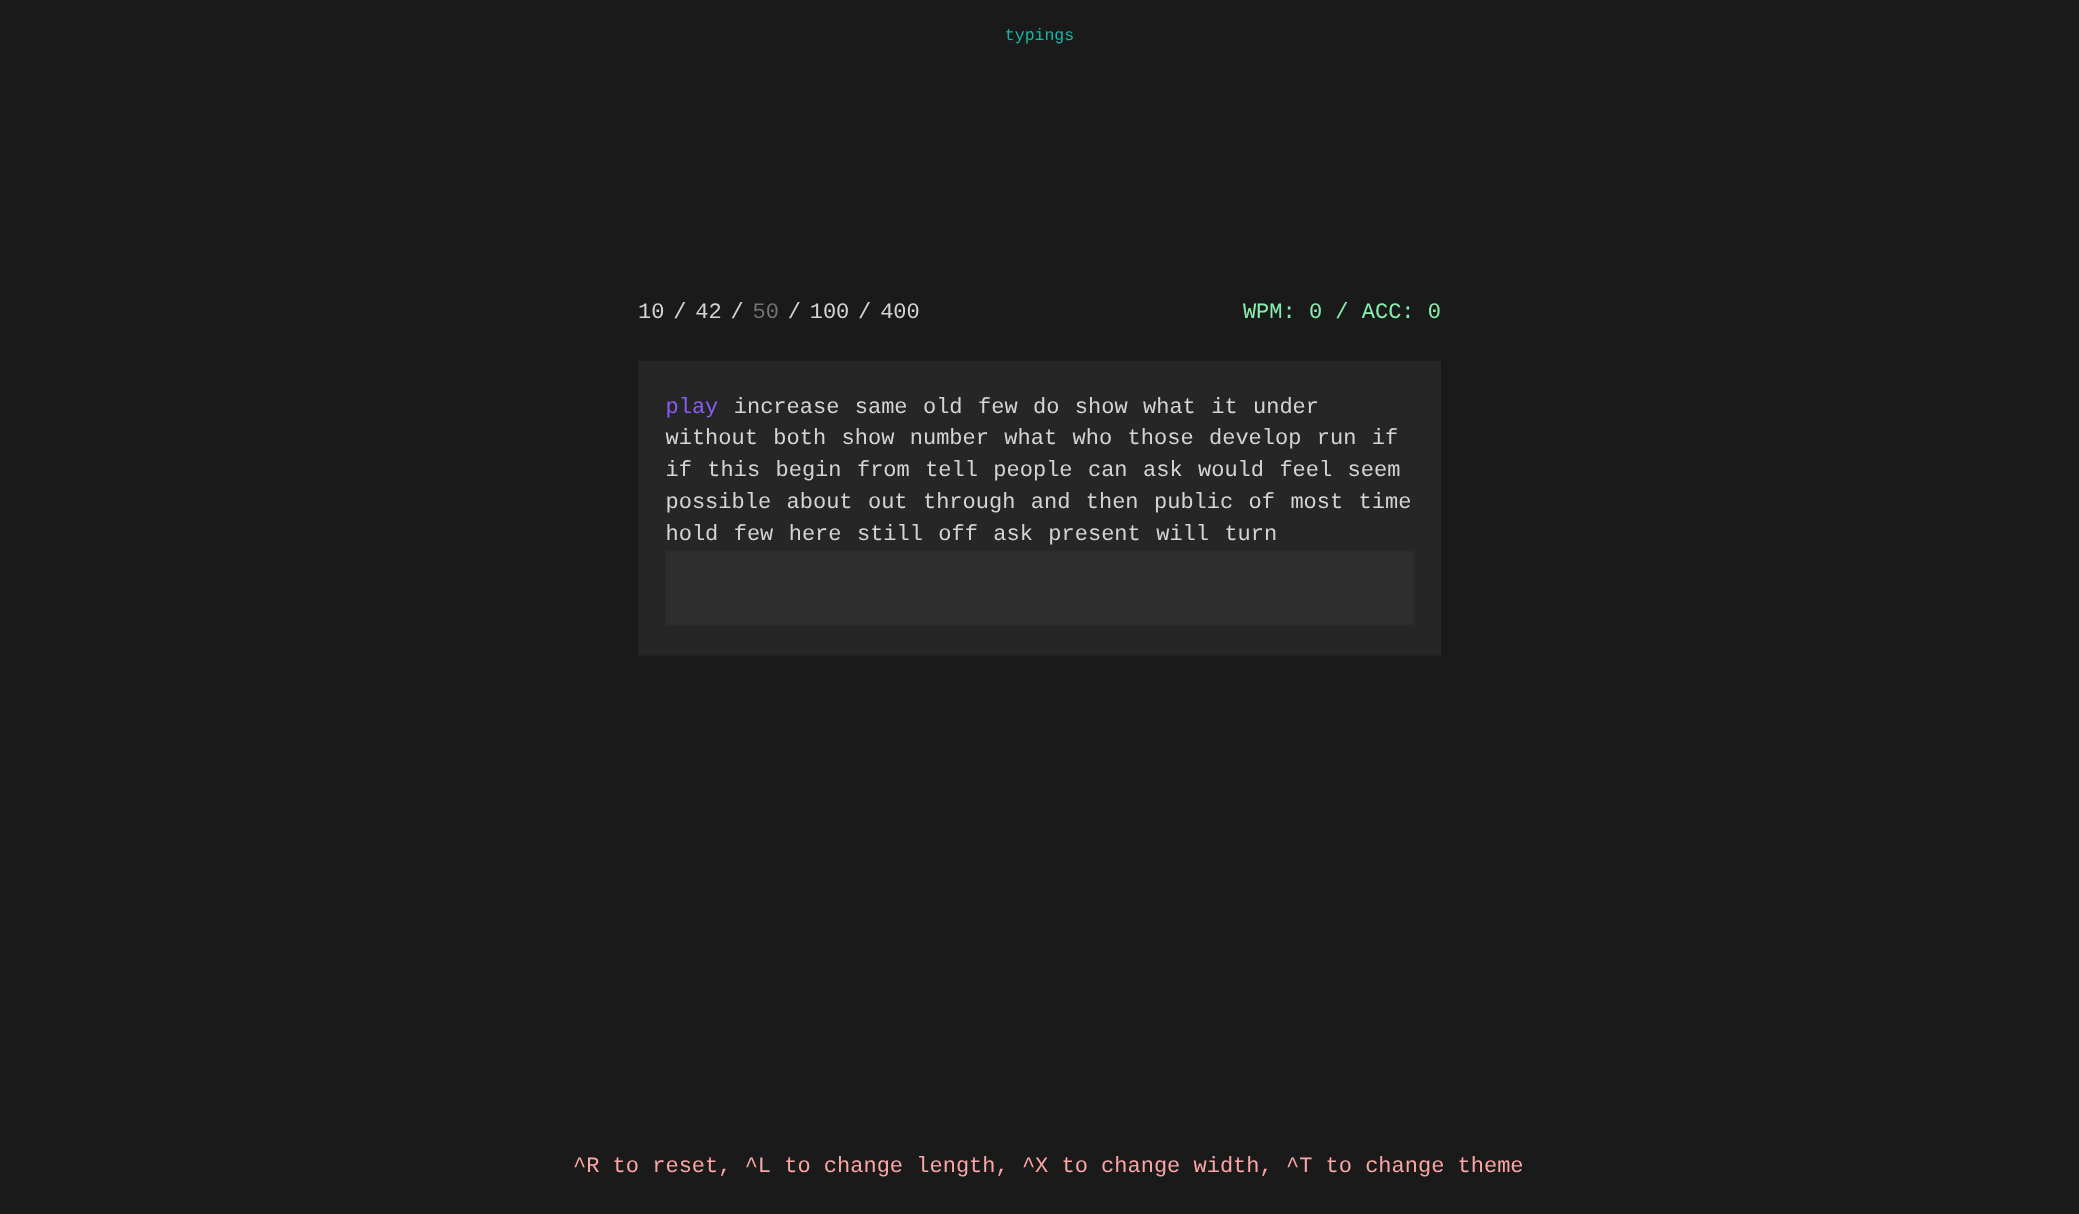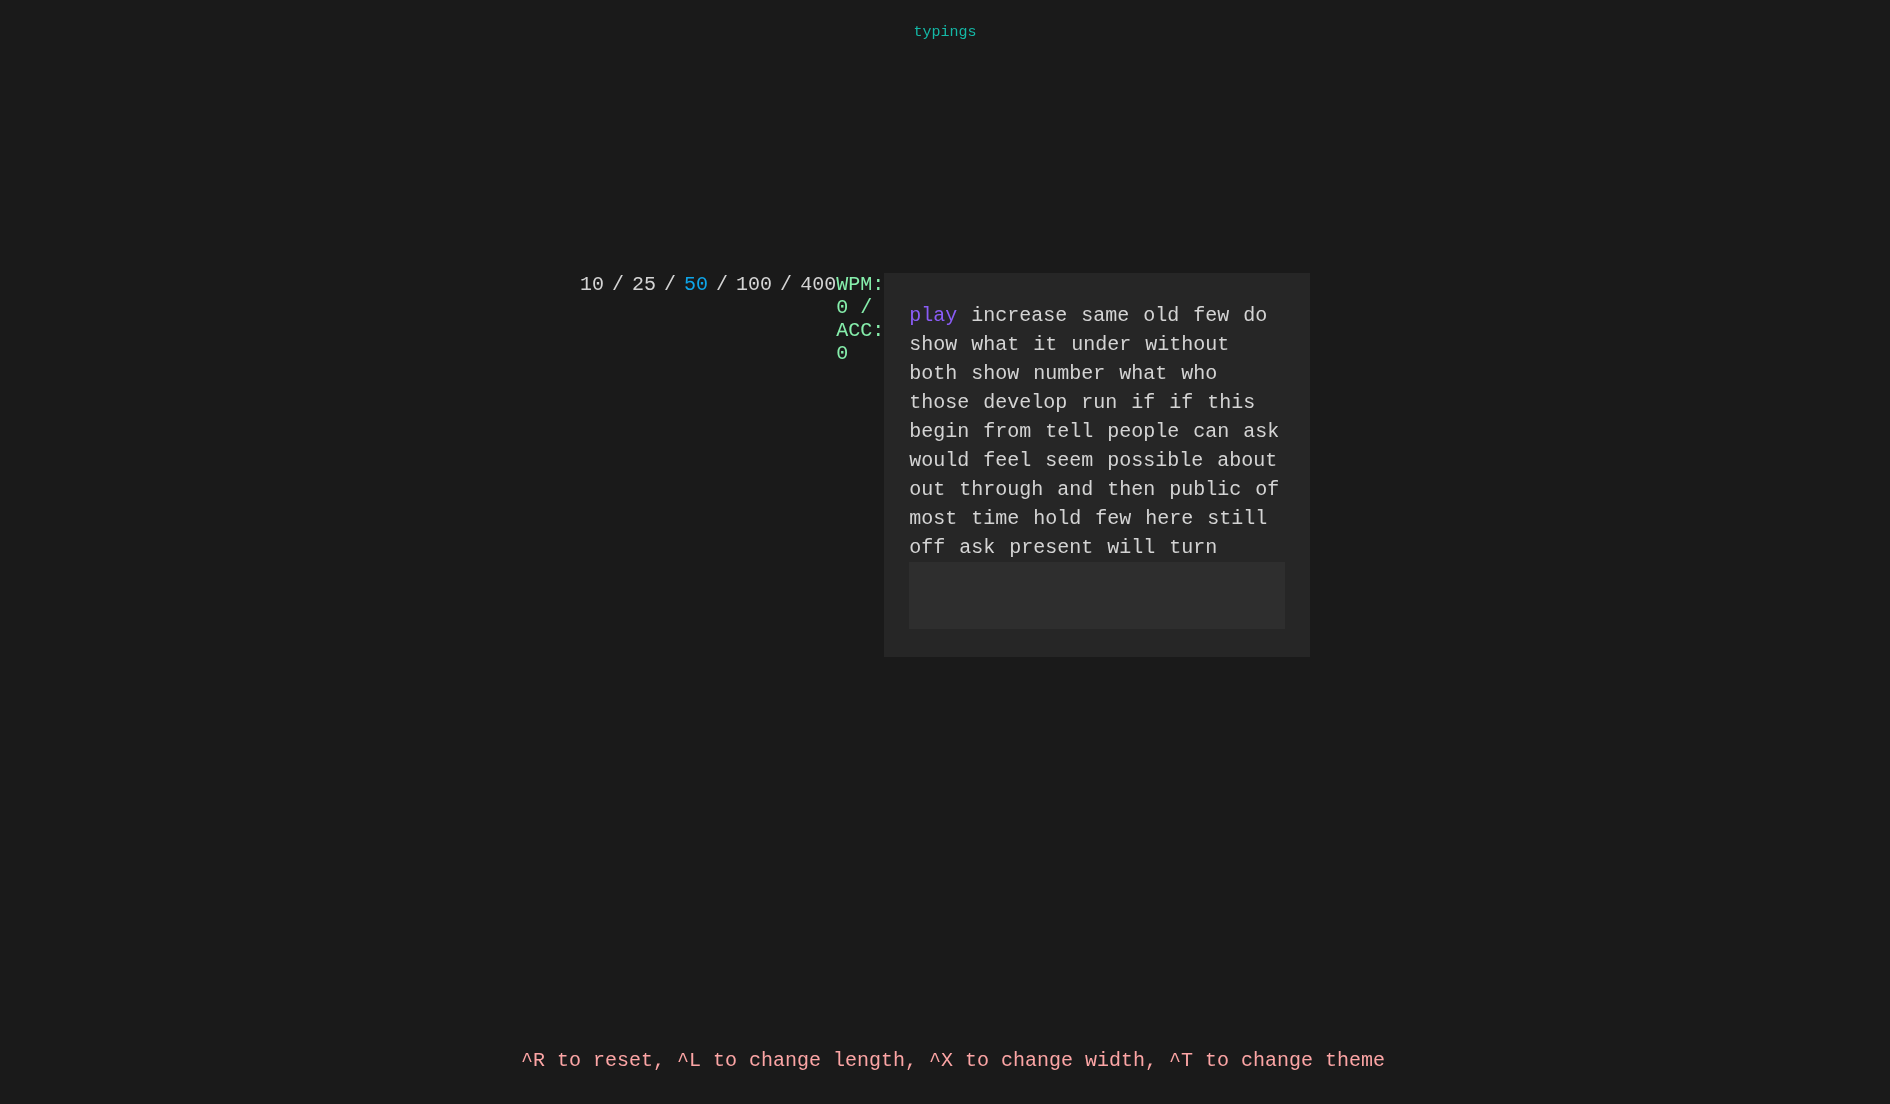--- a/index.html
+++ b/index.html
@@ -20,39 +20,40 @@
     }
     .header {
       padding-top: 24px;
       font-size: 15px;
       color: #14b8a6;
     }
     .container {
       width: 730px;
       margin-top: 232px;
       display: flex;
+      flex-direction: column;
       justify-content: flex-end;
     }
     .top-bar {
       display: flex;
       justify-content: space-between;
       font-size: 20px;
       color: #d4d4d4;
       margin-bottom: 32px;
     }
     .length-options {
       display: flex;
       gap: 0;
     }
     .length-option {
       cursor: pointer;
       color: #d4d4d4;
     }
     .length-option.active {
-      color: #0ea5e9;
+      color: #737373;
     }
     .sep {
       margin: 0 8px;
       color: #d4d4d4;
     }
     .stats {
       color: #86efac;
     }
     .text-panel {
       background-color: #262626;
@@ -102,21 +103,21 @@
 </head>
 <body>
 
 <div class="header">typings</div>
 
 <div class="container">
   <div class="top-bar">
     <div class="length-options">
       <span class="length-option">10</span>
       <span class="sep">/</span>
-      <span class="length-option">25</span>
+      <span class="length-option">42</span>
       <span class="sep">/</span>
       <span class="length-option active">50</span>
       <span class="sep">/</span>
       <span class="length-option">100</span>
       <span class="sep">/</span>
       <span class="length-option">400</span>
     </div>
     <div class="stats">
       <span>WPM: </span>
       <span>0</span>

